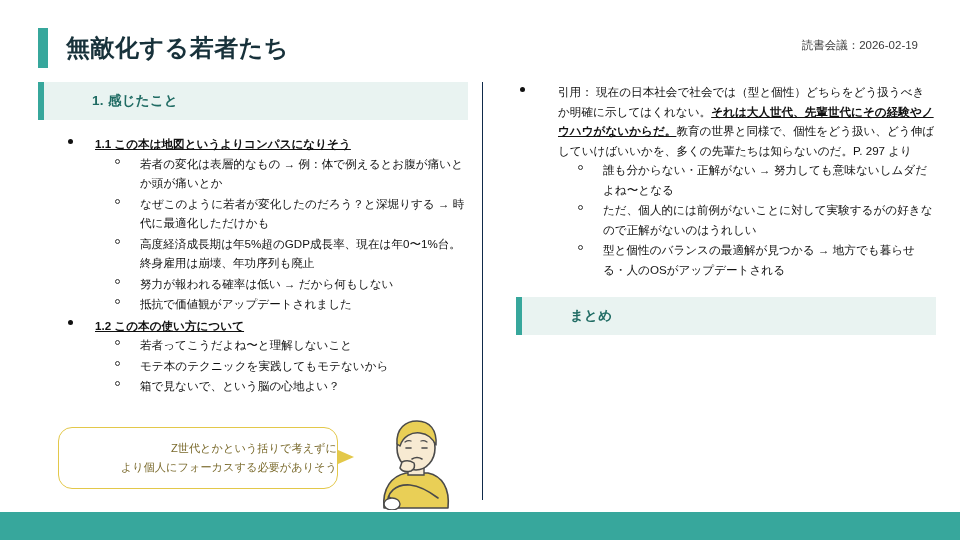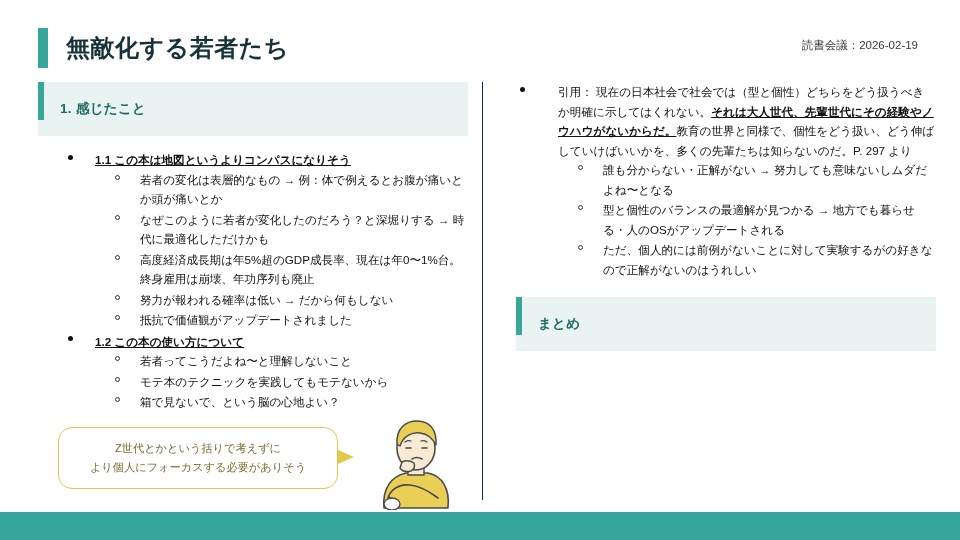--- a/index.html
+++ b/index.html
@@ -32,22 +32,22 @@
   .col-left{left:38px;width:430px;}
   .col-right{left:516px;width:420px;}
 
   .divider{
     position:absolute;left:482px;top:82px;width:1px;height:418px;
     background:#0f2a4a;
   }
 
   
   .sec-head{
-    position:relative;background:#e9f3f1;height:54px;
-    display:flex;align-items:center;margin-bottom:14px;
+    position:relative;background:#e9f3f1;height:38px;
+    display:flex;align-items:center;margin-bottom:14px;padding-left:32px;
   }
   .sec-head .bar{
     position:absolute;left:0;top:0;width:6px;height:38px;background:#37a79c;
   }
   .sec-head .txt{
     margin-left:22px;font-size:13.5px;font-weight:bold;color:#1f6b63;
     letter-spacing:.3px;
   }
 
   
@@ -80,21 +80,21 @@
 
   
   .summary-body{
     font-size:11.6px;line-height:21px;color:#111;margin-top:2px;
   }
 
   
   .callout{
     position:absolute;left:58px;top:427px;width:280px;height:62px;
     border:1.6px solid #e3c84a;border-radius:14px;background:#ffffff;
-    display:flex;flex-direction:column;align-items:center;justify-content:center;
+    display:flex;flex-direction:column;align-items:flex-end;justify-content:center;
     box-sizing:border-box;
   }
   .callout .cline{
     font-size:11.2px;line-height:19px;color:#7a6a2c;white-space:nowrap;
   }
   .callout-arrow{
     position:absolute;left:338px;top:450px;
     width:0;height:0;
     border-top:7px solid transparent;
     border-bottom:7px solid transparent;
@@ -219,25 +219,25 @@
       <li class="b1 quote">
         <span class="mk1"></span>
         <span>引用： 現在の日本社会で社会では（型と個性）どちらをどう扱うべきか明確に示してはくれない。</span><span class="qbold">それは大人世代、先輩世代にその経験やノウハウがないからだ。</span><span>教育の世界と同様で、個性をどう扱い、どう伸ばしていけばいいかを、多くの先輩たちは知らないのだ。P. 297 より</span>
         <ul class="lvl2">
           <li class="b2">
             <span class="mk2"></span>
             <span>誰も分からない・正解がない → 努力しても意味ないしムダだよね〜となる</span>
           </li>
           <li class="b2">
             <span class="mk2"></span>
+            <span>ただ、個人的には前例がないことに対して実験するがの好きなので正解がないのはうれしい</span>
+          </li>
+          <li class="b2">
+            <span class="mk2"></span>
             <span>型と個性のバランスの最適解が見つかる → 地方でも暮らせる・人のOSがアップデートされる</span>
-          </li>
-          <li class="b2">
-            <span class="mk2"></span>
-            <span>ただ、個人的には前例がないことに対して実験するがの好きなので正解がないのはうれしい</span>
           </li>
         </ul>
       </li>
     </ul>
 
     <div style="height:16px"></div>
 
     <div class="sec-head">
       <span class="bar"></span>
       <span class="txt">まとめ</span>

